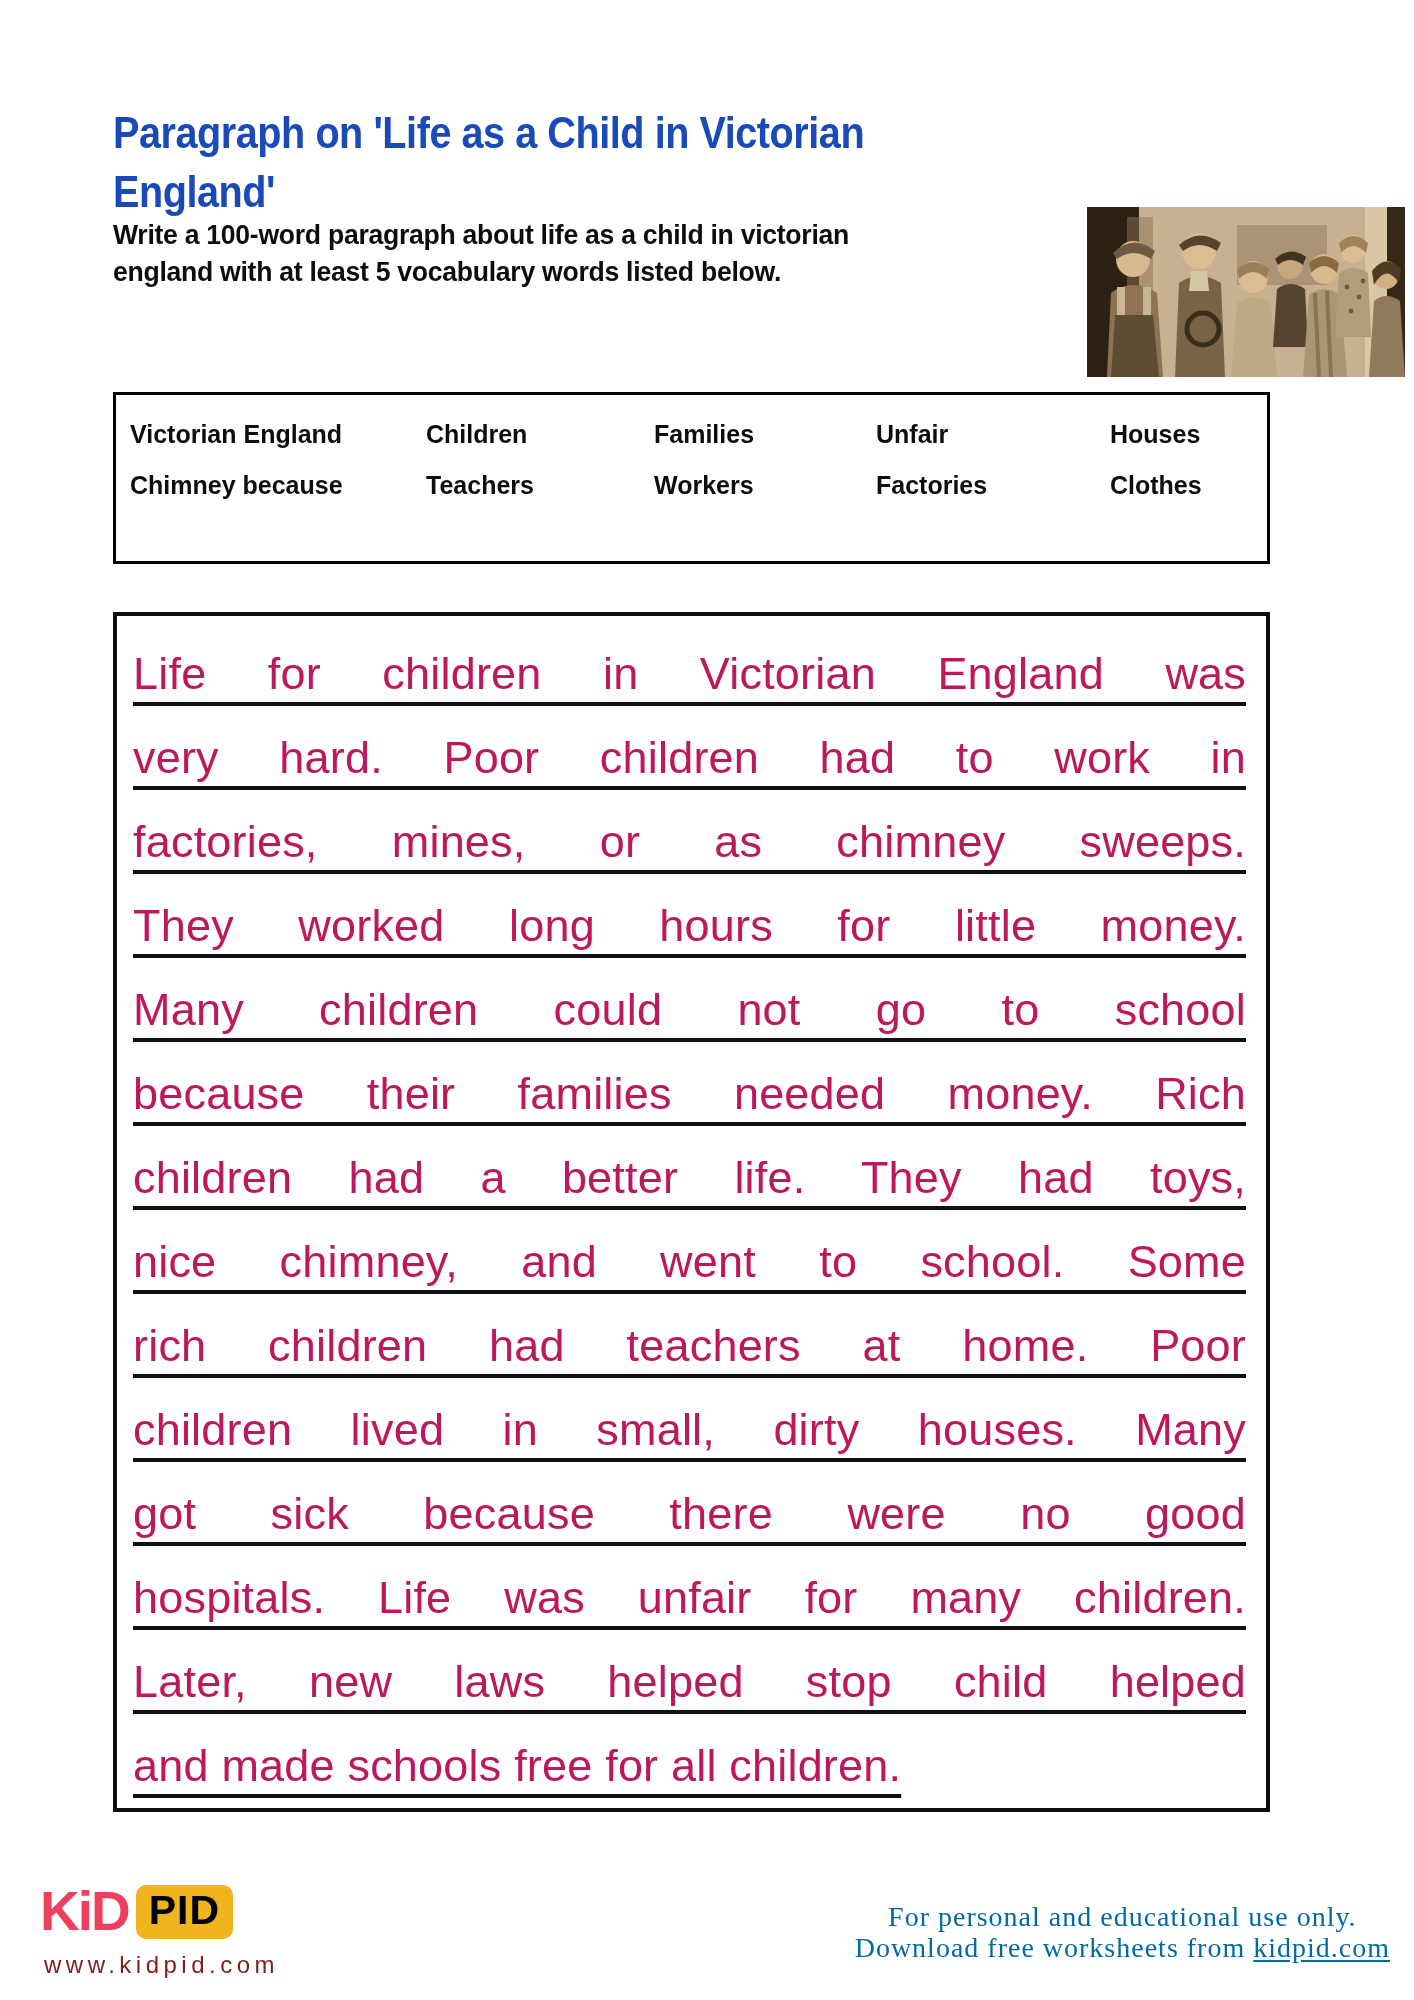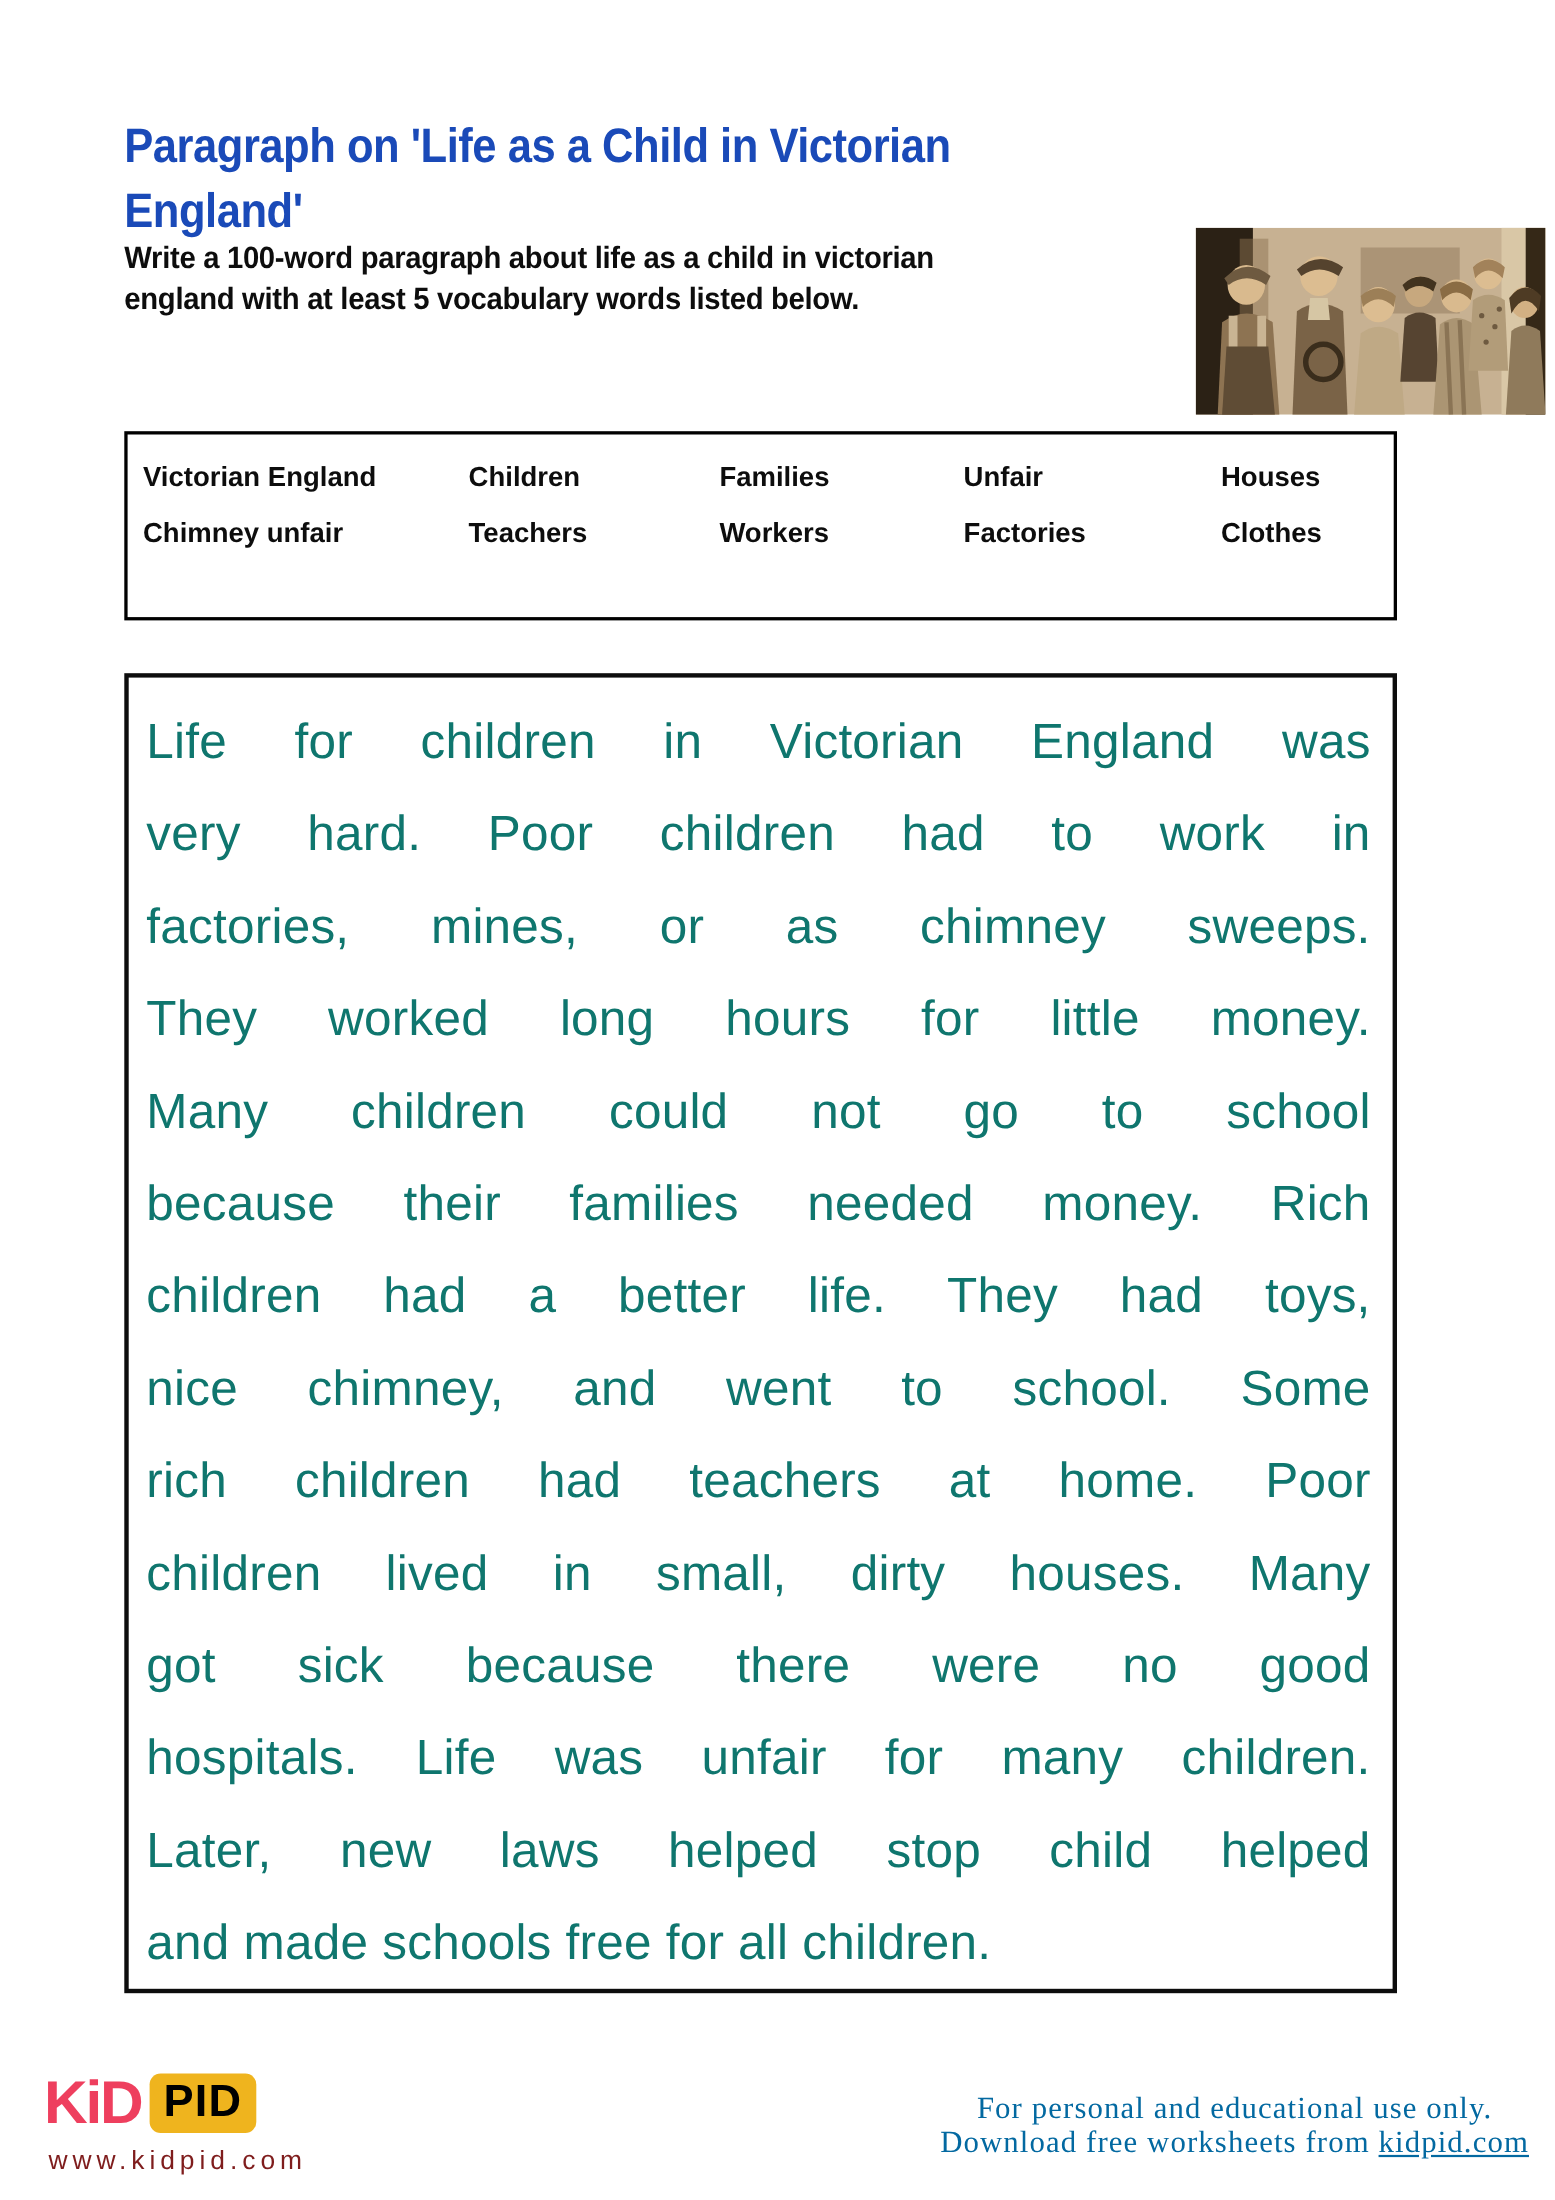--- a/index.html
+++ b/index.html
@@ -56,23 +56,24 @@
   }
 
   
   .para-box {
     position:absolute; left:113px; top:612px;
     width:1157px; height:1200px;
     border:4px solid #0d0d0d;
     padding:16px 20px 0 16px;
   }
   .hw-line {
-    font-size:45px; color:#0f766e;
+    font-size:45px; color:#be185d;
     line-height:84px; height:84px;
     text-align:justify; text-align-last:justify;
+    text-decoration:underline;
     text-decoration-thickness:4px;
     text-underline-offset:13px;
     text-decoration-color:#111;
     white-space:nowrap;
     letter-spacing:0.2px;
   }
   .hw-line:last-child { text-align-last:left; }
 
   
   .logo {
@@ -173,21 +174,21 @@
 
   <div class="vocab-box">
     <div class="vocab-row">
         <span class="vocab-word">Victorian England</span>
         <span class="vocab-word">Children</span>
         <span class="vocab-word">Families</span>
         <span class="vocab-word">Unfair</span>
         <span class="vocab-word">Houses</span>
       </div>
     <div class="vocab-row">
-        <span class="vocab-word">Chimney unfair</span>
+        <span class="vocab-word">Chimney because</span>
         <span class="vocab-word">Teachers</span>
         <span class="vocab-word">Workers</span>
         <span class="vocab-word">Factories</span>
         <span class="vocab-word">Clothes</span>
       </div>
   </div>
 
   <div class="para-box">
       <div class="hw-line">Life for children in Victorian England was</div>
       <div class="hw-line">very hard. Poor children had to work in</div>

